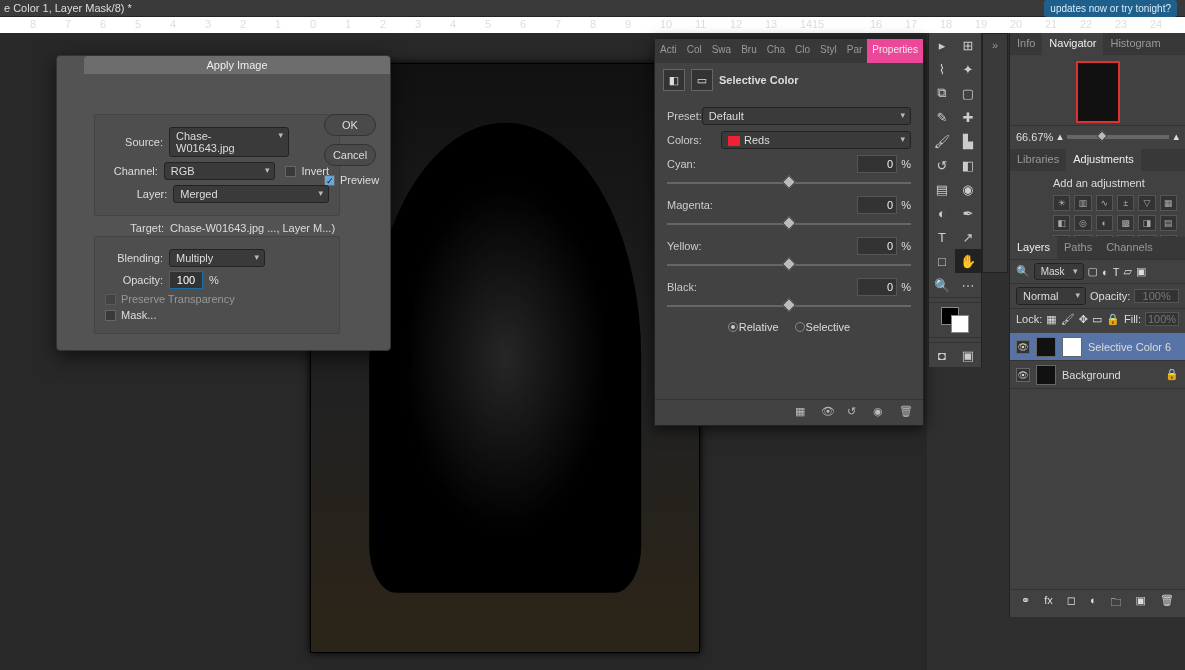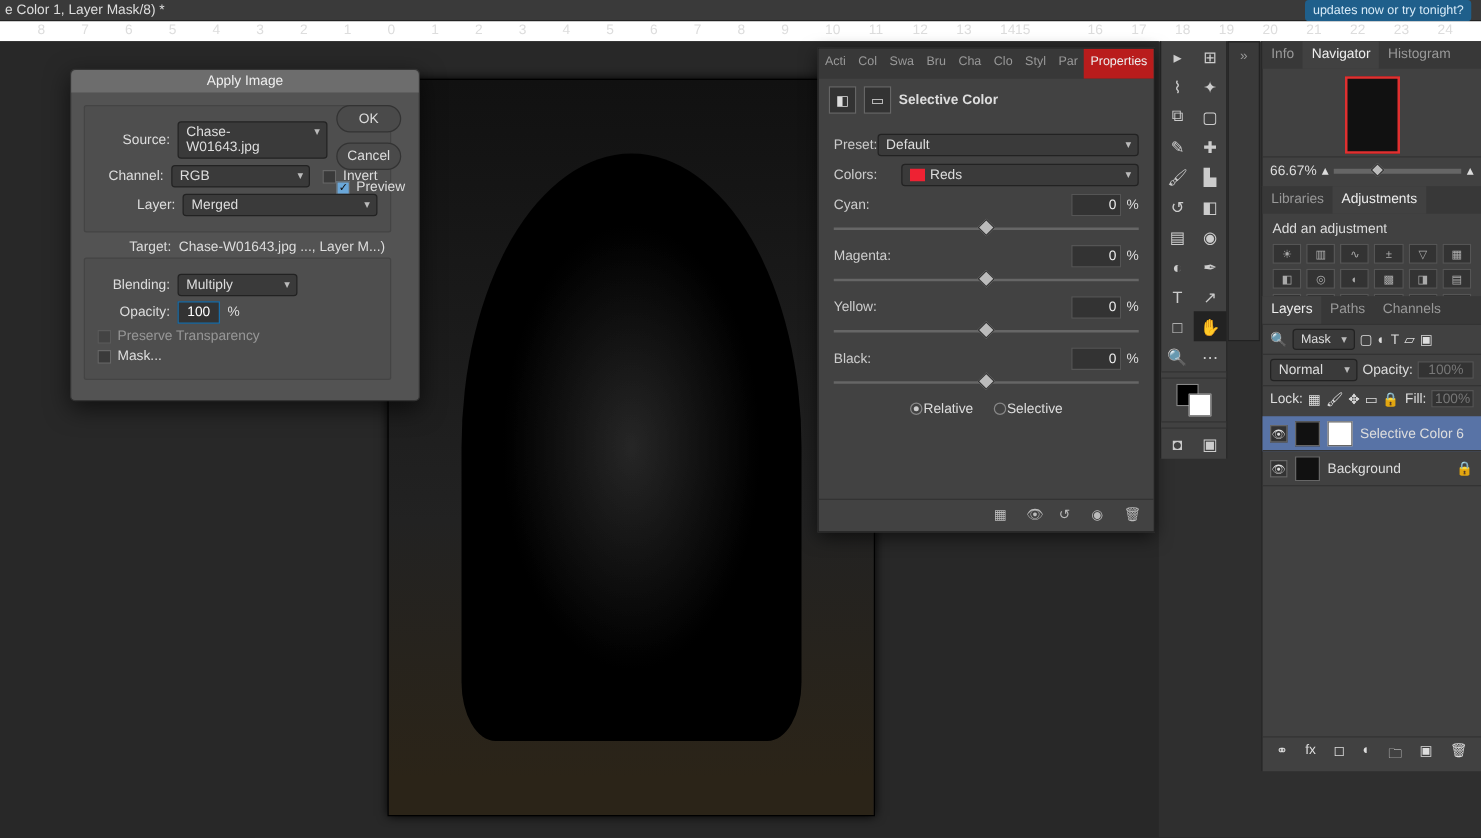--- a/index.html
+++ b/index.html
@@ -4,41 +4,41 @@
 <style>
 * { margin:0; padding:0; box-sizing:border-box; font-family:"Lucida Grande","Segoe UI",Tahoma,sans-serif; font-size:11px; color:#ddd; user-select:none;}
 body { background:#2f2f2f; width:1185px; height:670px; overflow:hidden; position:relative;}
 .titlebar {height:17px; background:#3a3a3a; border-bottom:1px solid #222; padding-left:4px; line-height:17px; color:#ccc;}
 .ruler-h {height:16px; background:#fff; display:flex; position:relative; font-size:9px; color:#555;}
 .ruler-h span {position:absolute; top:1px;}
 .canvas-area {position:absolute; left:0; top:33px; width:927px; height:637px; background:#282828;}
 .photo {position:absolute; left:310px; top:30px; width:390px; height:590px; background:linear-gradient(180deg,#111 0%,#222 60%,#2b2418 95%); border:1px solid #000; box-shadow:0 0 8px #000;}
 .photo .figure {position:absolute; left:50%; top:50%; transform:translate(-50%,-50%); width:70%; height:80%; background:radial-gradient(ellipse at center,#444 0%,#222 70%); border-radius:50% 50% 10% 10%; filter:contrast(1.5) grayscale(1);}
 
-.dialog {position:absolute; left:56px; top:55px; width:280px; background:#535353; border:1px solid #333; box-shadow:0 6px 20px rgba(0,0,0,.6); border-radius:4px;}
+.dialog {position:absolute; left:56px; top:55px; width:335px; background:#535353; border:1px solid #333; box-shadow:0 6px 20px rgba(0,0,0,.6); border-radius:4px;padding-left:27px;}
 .dialog .dlg-title {background:#6d6d6d; text-align:center; padding:3px 0; border-radius:4px 4px 0 0; color:#eee;}
-.dialog .dlg-body {position:relative; padding:10px 10px 10px 10px;}
+.dialog .dlg-body {position:relative; padding:10px 10px 10px 10px;margin-top:30px;}
 .dialog .fieldset {border:1px solid #444; border-radius:2px; padding:8px 10px; margin-bottom:6px; background:#4e4e4e;}
 .dlg-row {display:flex; align-items:center; margin:4px 0;}
 .dlg-row label{width:58px; text-align:right; margin-right:6px; color:#ddd;}
 .dlg-row.wide label{width:70px;}
 .select {background:#3a3a3a; border:1px solid #222; border-radius:3px; padding:2px 18px 2px 6px; position:relative; min-width:80px;}
 .select::after{content:"\25BE"; position:absolute; right:5px; top:2px; font-size:9px; color:#bbb;}
 .dlg-input {background:#333; border:1px solid #1a6ea8; color:#fff; width:34px; text-align:center; padding:2px;}
 .btn {background:#4a4a4a; border:1px solid #333; border-radius:12px; width:52px; text-align:center; padding:4px 0; margin-bottom:8px; cursor:pointer;}
 .dlg-right {position:absolute; right:10px; top:10px; width:56px;}
 .chk {display:flex; align-items:center; gap:5px; margin:4px 0;}
 .chk .box{width:11px; height:11px; border:1px solid #666; background:#3a3a3a;}
 .chk.on .box{background:#6aa7d9;}
 .chk.on .box::after{content:"✓"; color:#111; font-size:9px; position:relative; top:-2px; left:1px;}
 
 .panel-props {position:absolute; left:654px; top:38px; width:270px; height:388px; background:#424242; border:1px solid #222; box-shadow:0 4px 14px rgba(0,0,0,.6);}
 .panel-tabs {display:flex; height:24px; background:#383838; overflow:hidden;}
 .panel-tabs span{padding:5px 5px; color:#999; font-size:10px; cursor:pointer; white-space:nowrap;}
-.panel-tabs span.active{color:#eee; background:#b91c1c;}
+.panel-tabs span.active{color:#eee; background:#ec4899;}
 .sc-head {display:flex; align-items:center; gap:6px; padding:6px 8px;}
 .sc-icon{width:22px; height:22px; border:1px solid #666; background:#333; display:flex; align-items:center; justify-content:center;}
 .sc-body{padding:4px 12px;}
 .sc-row{margin:6px 0;}
 .sc-row .top{display:flex; justify-content:space-between; align-items:center;}
 .sc-row .top label{color:#ccc;}
 .sc-row .val{display:flex; align-items:center; gap:4px;}
 .sc-row input{width:40px; background:#333; border:1px solid #555; color:#eee; text-align:right; padding:2px 3px;}
 .slider{height:14px; position:relative; margin-top:3px;}
 .slider .track{height:2px; background:#666; position:absolute; left:0; right:0; top:6px;}
@@ -61,21 +61,21 @@
 
 .rpanel{position:absolute; top:33px; right:0; width:176px; background:#414141; border-left:1px solid #222;}
 .tabrow{display:flex; background:#383838; height:22px;}
 .tabrow span{padding:4px 7px; color:#999; cursor:pointer;}
 .tabrow span.active{background:#414141; color:#eee;}
 .nav-body{padding:6px 6px 2px; position:relative;}
 .thumb-frame{margin:0 auto; width:44px; height:62px; border:2px solid #e03030; background:#111;}
 .zoom-row{display:flex; align-items:center; gap:4px; padding:4px 6px; border-top:1px solid #333;}
 .zslider{flex:1; height:4px; background:#666; position:relative;}
 .zslider .zt{position:absolute; left:30%; top:-3px; width:8px;height:8px;background:#bbb;border:1px solid #333;transform:rotate(45deg);}
-.adj-body{padding:6px 8px;}
+.adj-body{padding:6px 8px;margin-left:35px;}
 .adj-grid{display:grid; grid-template-columns:repeat(6,1fr); gap:4px; margin-top:6px;}
 .adj-grid .a{height:16px; background:#333; border:1px solid #555; display:flex; align-items:center; justify-content:center; font-size:9px; color:#aaa;}
 .layers-body{padding:4px 0 0;}
 .layer-row{display:flex; align-items:center; height:28px; padding:0 6px; gap:6px; border-bottom:1px solid #333;}
 .layer-row.sel{background:#5873a6;}
 .eye{width:14px;height:14px;border:1px solid #666; background:#333; display:flex;align-items:center;justify-content:center; font-size:9px;}
 .lthumb{width:20px;height:20px;background:#111;border:1px solid #666;}
 .lthumb.mask{background:#fff;}
 .layer-foot{display:flex; justify-content:space-around; padding:4px; border-top:1px solid #333; color:#aaa;}
 .notif{position:absolute; right:8px; top:0; height:17px; background:#1f5f8b; border-radius:3px; padding:0 6px; line-height:17px; color:#d7eaf7; font-size:10px;}

